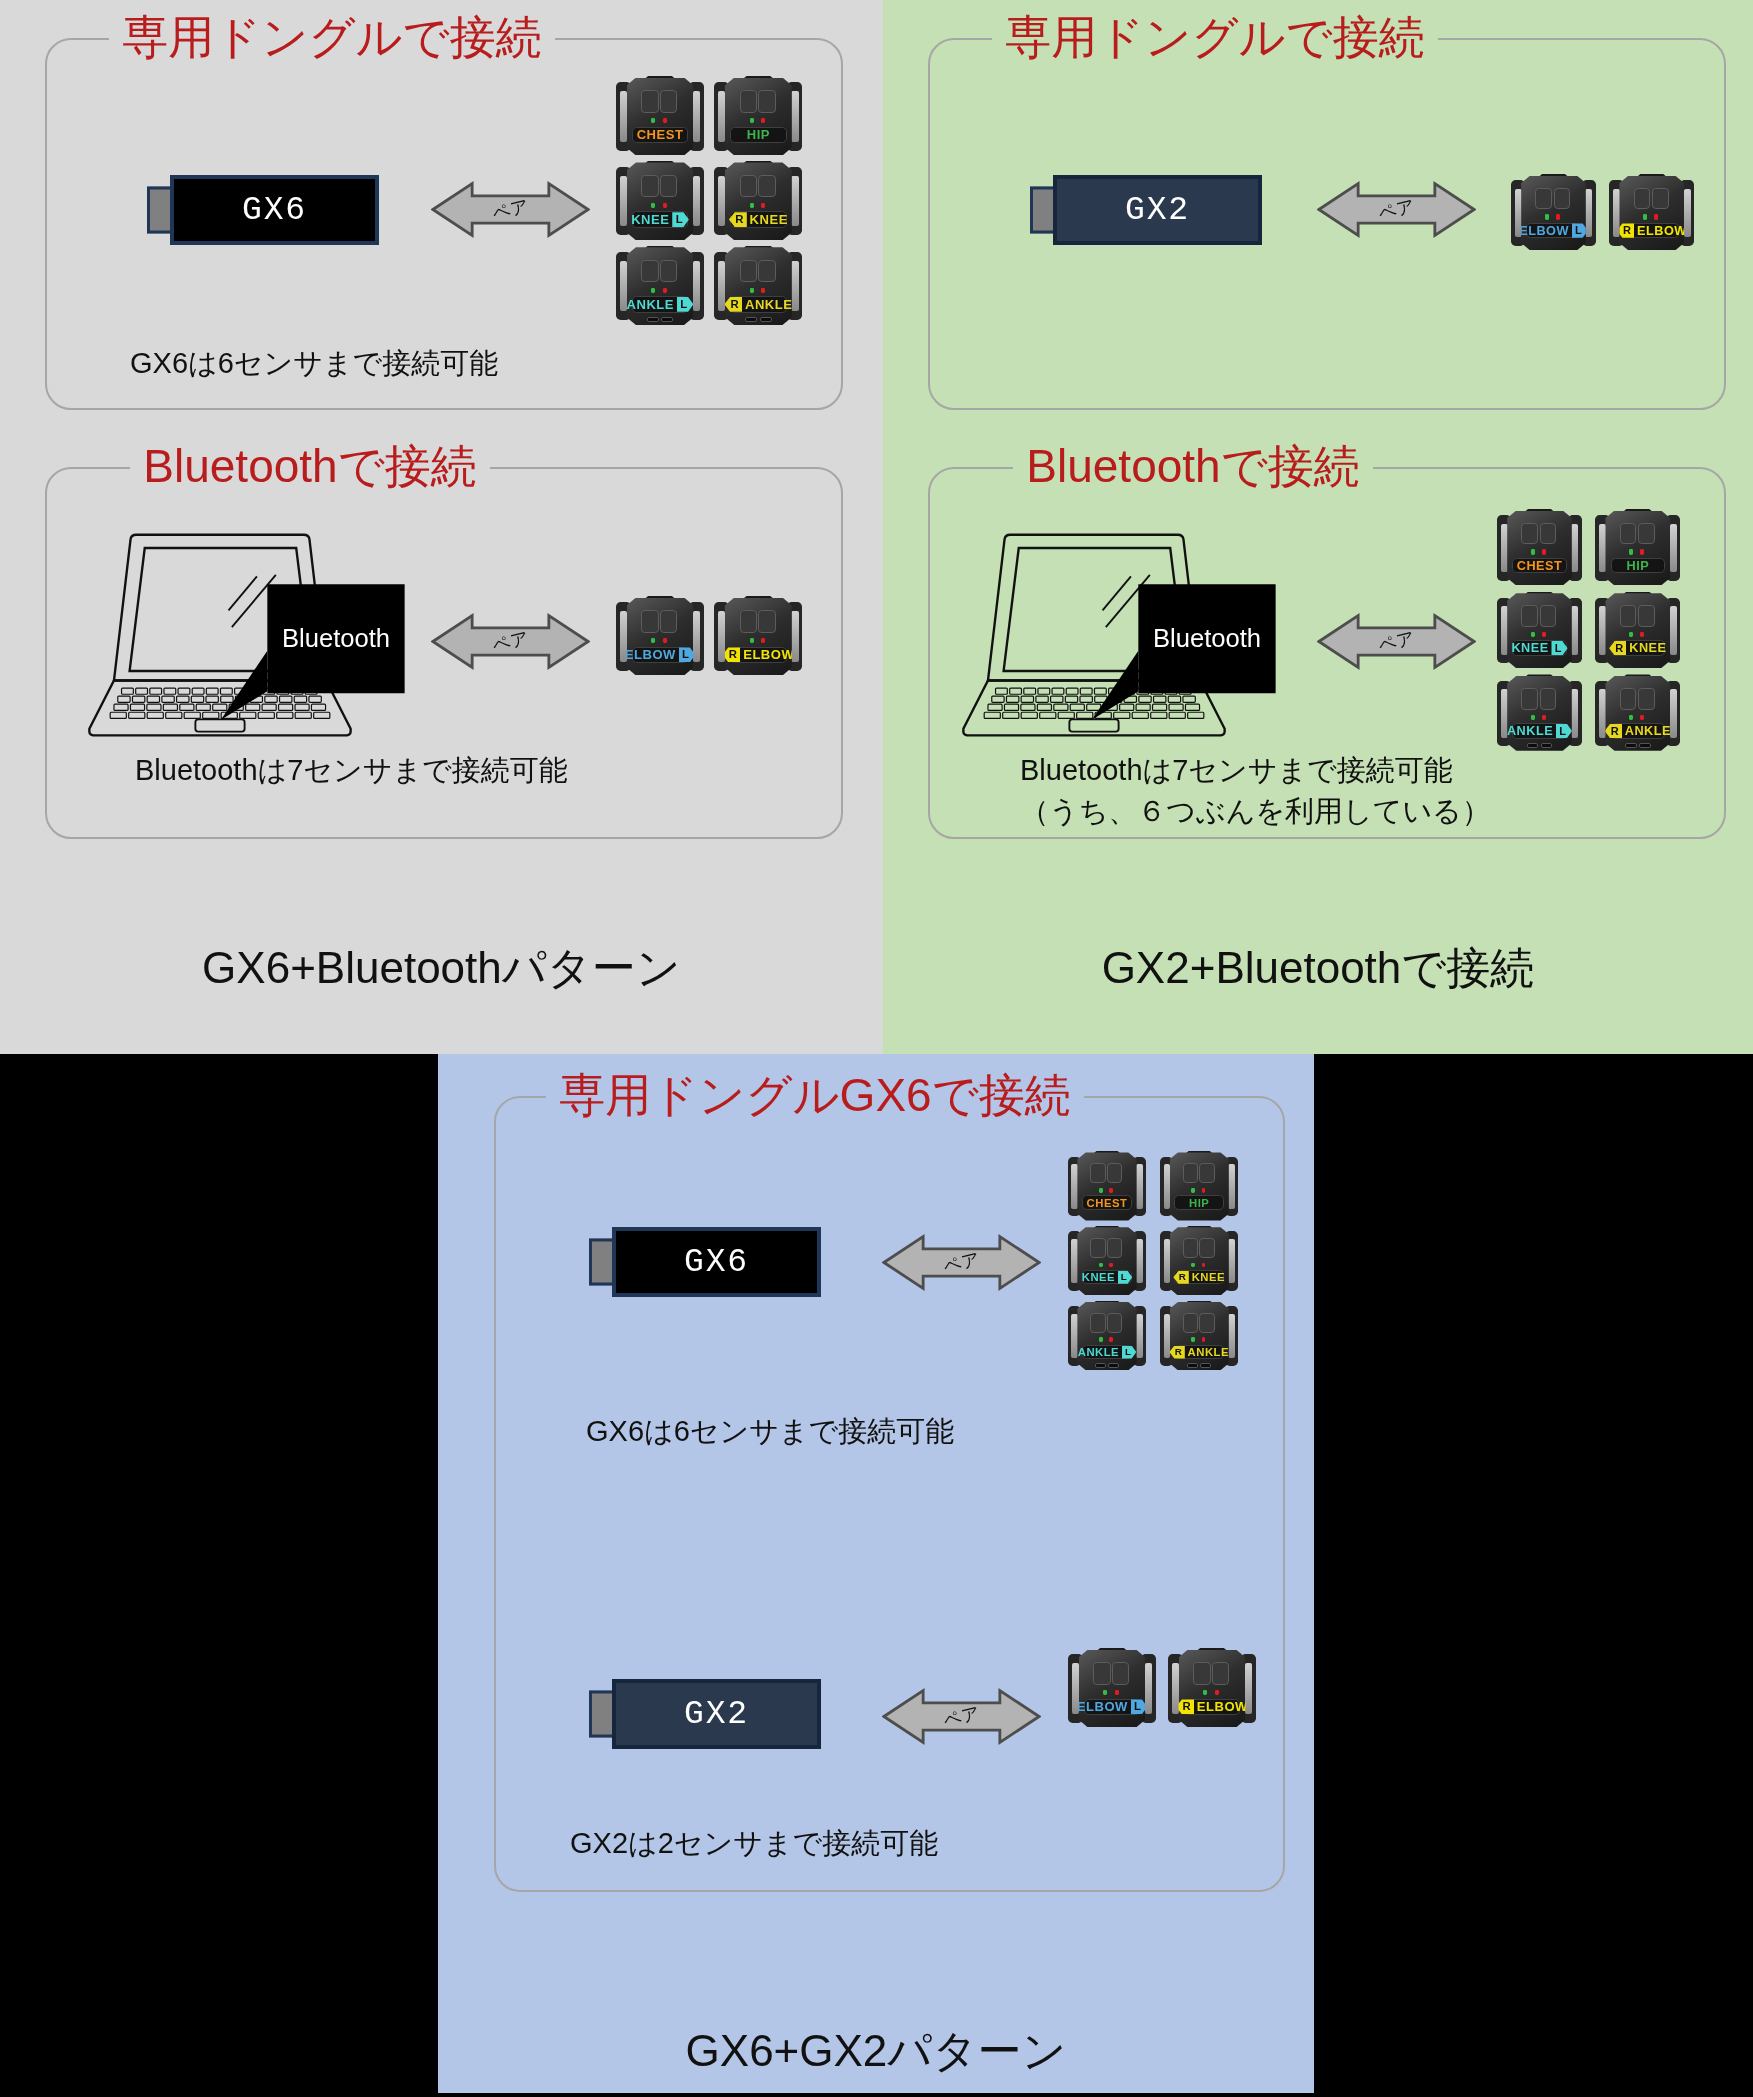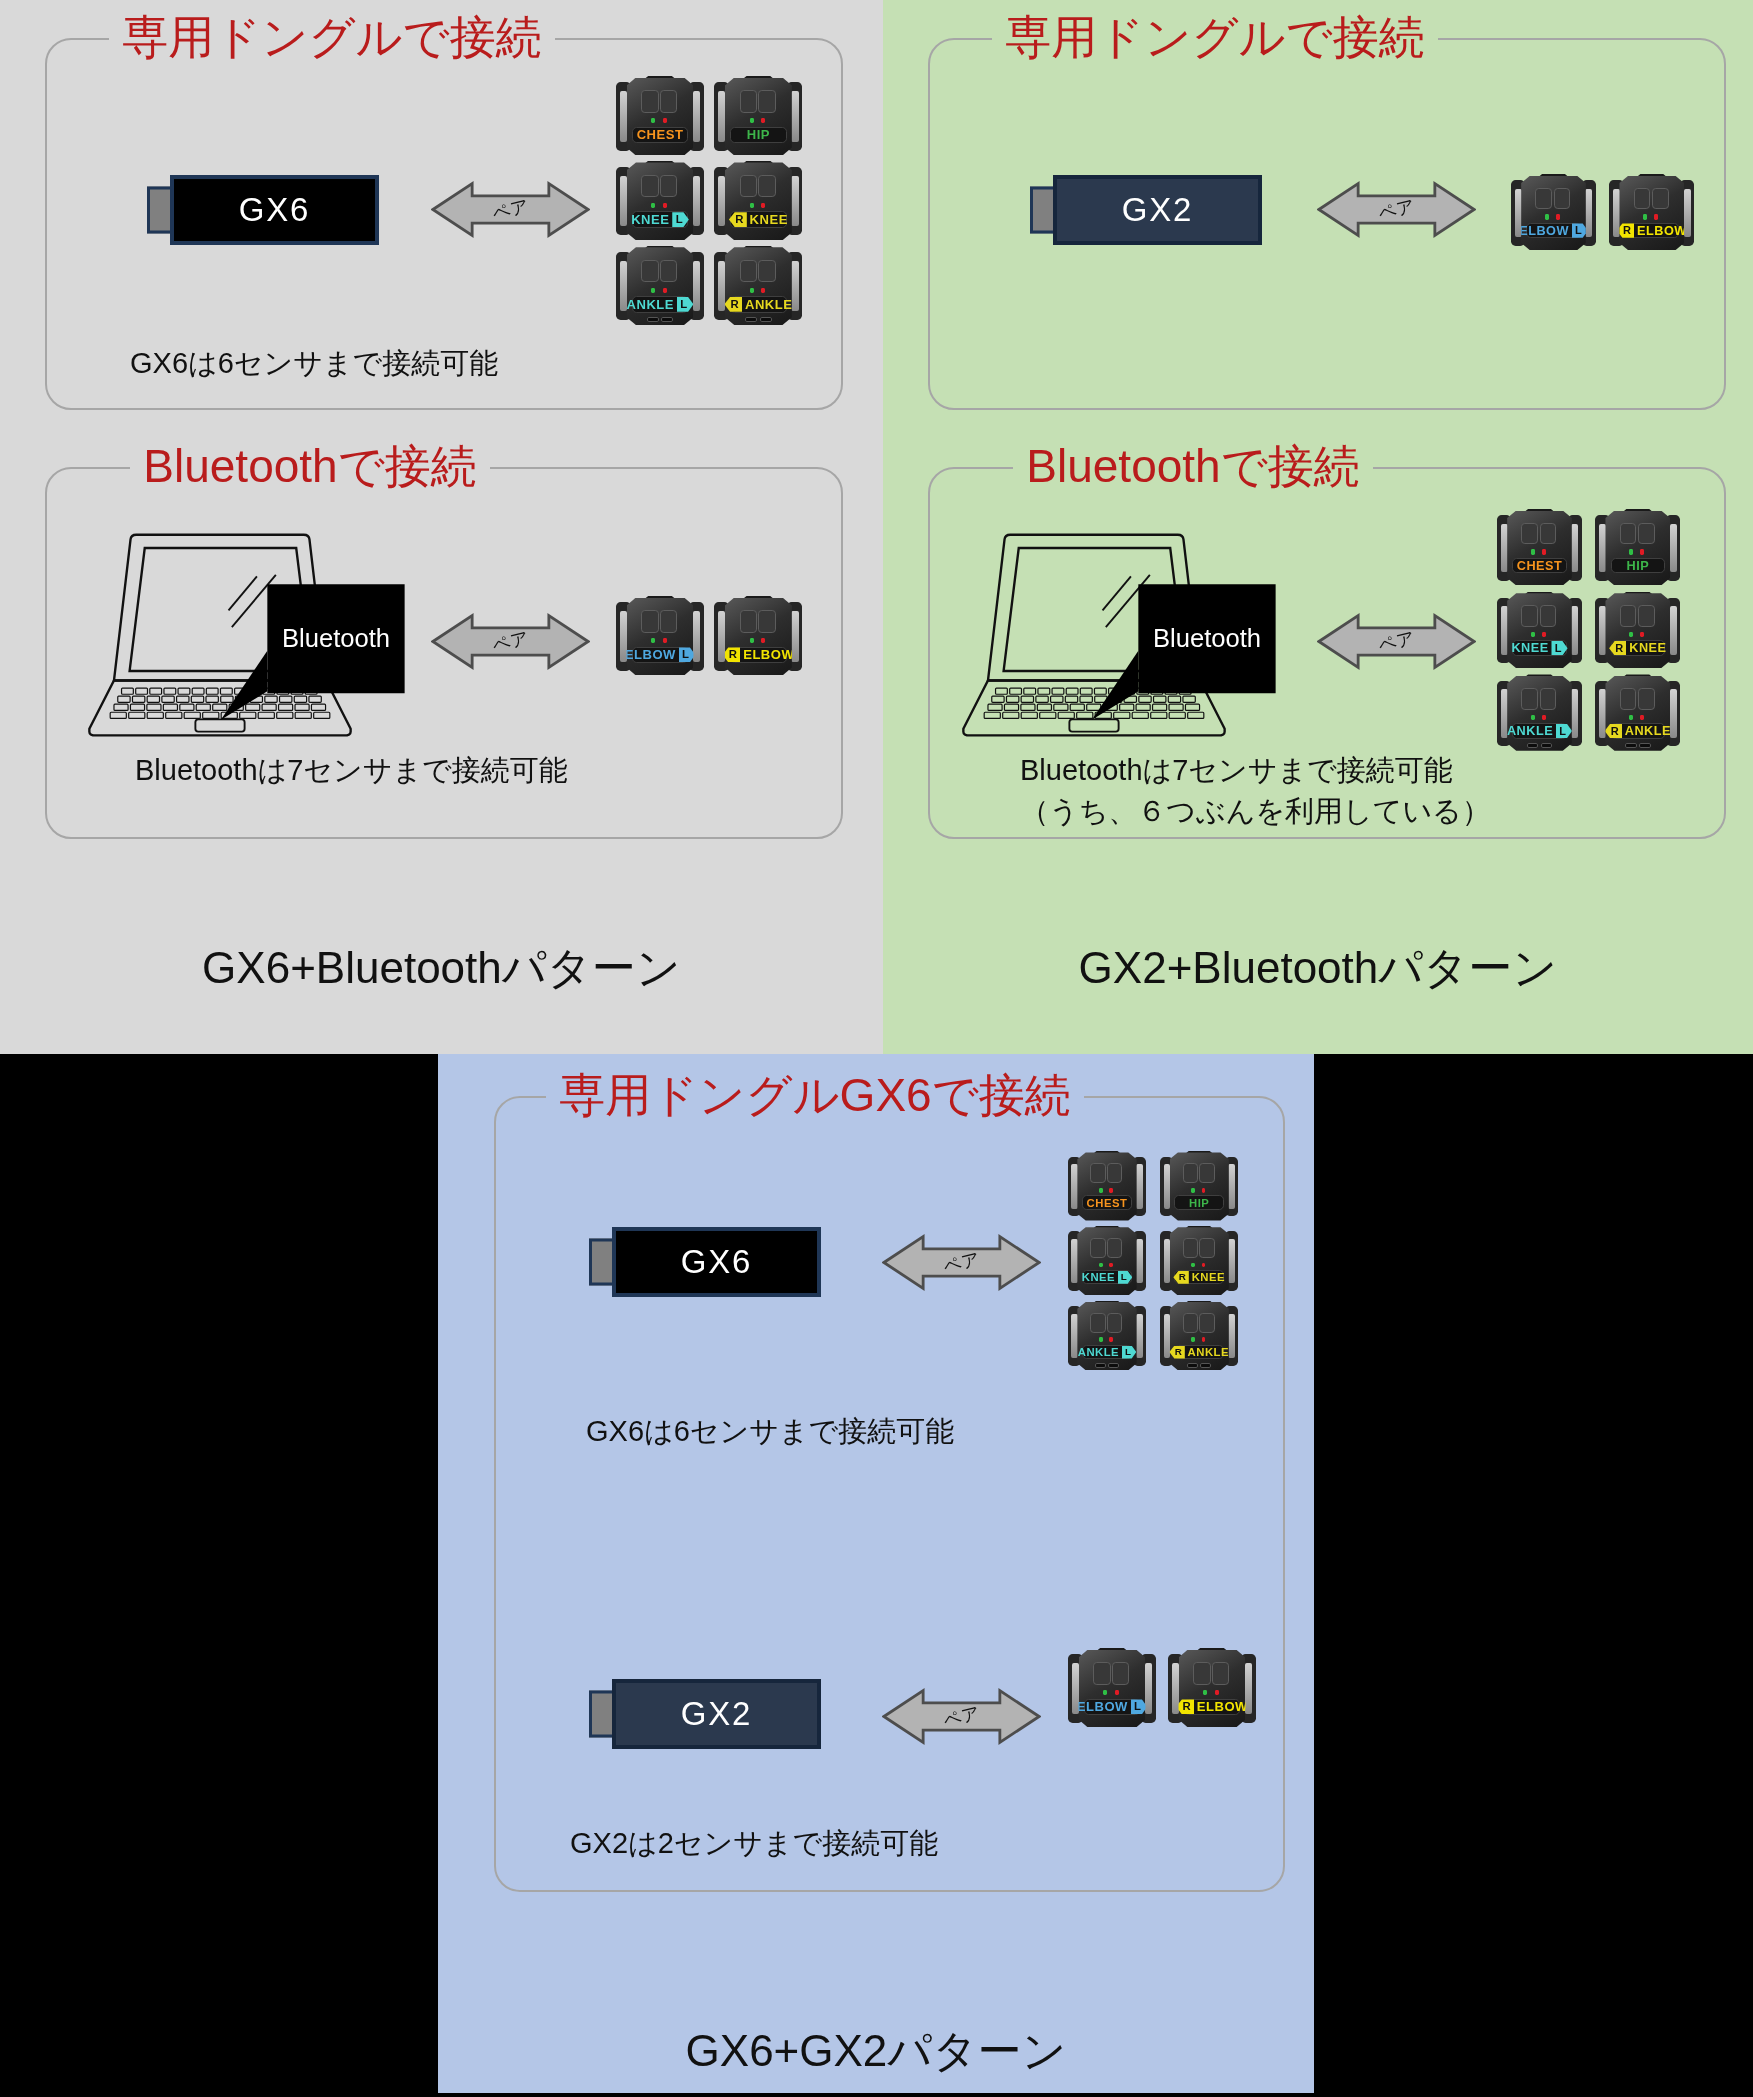--- a/index.html
+++ b/index.html
@@ -19,21 +19,21 @@
   .panel-title{position:absolute;top:-29px;font-size:46px;line-height:1.15;padding:0 13.3px;color:#b91c1c;white-space:nowrap;}
   .mask-gray{background:var(--quad_gray);}
   .mask-green{background:var(--quad_green);}
   .mask-blue{background:var(--panel_blue);}
 
   .caption{position:absolute;font-size:29px;color:#111;line-height:1.42;white-space:nowrap;}
   .caption span{display:block;}
   .pattern-label{position:absolute;width:100%;text-align:center;font-size:44px;color:#111;white-space:nowrap;}
 
   
-  .dongle{position:absolute;}
+  .dongle{position:absolute;font-family:Liberation Mono, monospace;}
   .d-plug{position:absolute;left:-23px;top:50%;transform:translateY(-50%);width:28.5px;height:41px;
     background:var(--usb_plug);border:3.8px solid var(--gx6_border);}
   .d-body{position:relative;z-index:1;width:209px;height:70px;display:flex;align-items:center;justify-content:center;box-sizing:border-box;}
   .d-gx6{background:var(--gx6_body);border:4.7px solid var(--gx6_border);}
   .d-gx2{background:var(--gx2_body);border:4.7px solid var(--gx2_border);}
   .d-body span{color:#fff;font-size:33px;letter-spacing:1.9px;}
 
   
   .pair-arrow{position:absolute;}
 
@@ -593,21 +593,21 @@
        <div class="sn-slot-b" style="left:52%"></div>
     </div>
         </div>
       </div>
     <div class="caption" style="left:90px;top:281px;">
       <span>Bluetoothは7センサまで接続可能</span>
       <span>（うち、６つぶんを利用している）</span>
     </div>
   </div>
 
-  <div class="pattern-label" style="top:939px;">GX2+Bluetoothパターン</div>
+  <div class="pattern-label" style="top:939px;">GX2+Bluetoothで接続</div>
 </div>
 
 <div class="bottom-wrap">
   <div class="blue-panel">
 
     <div class="frame-panel" style="left:56px;top:42px;width:787px;height:792px;">
       <span class="panel-title mask-blue" style="left:50px;">専用ドングルGX6で接続</span>
 
       <div class="dongle" style="left:116px;top:129px;">
         <div class="d-plug"></div>

